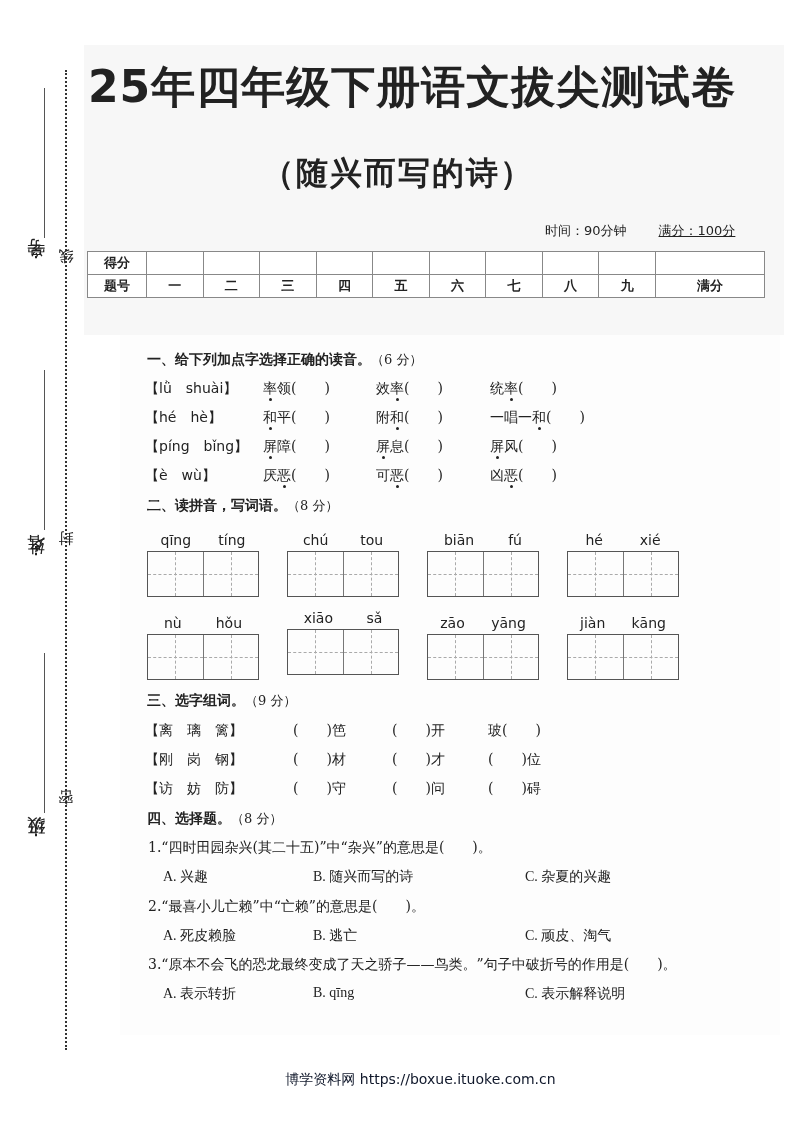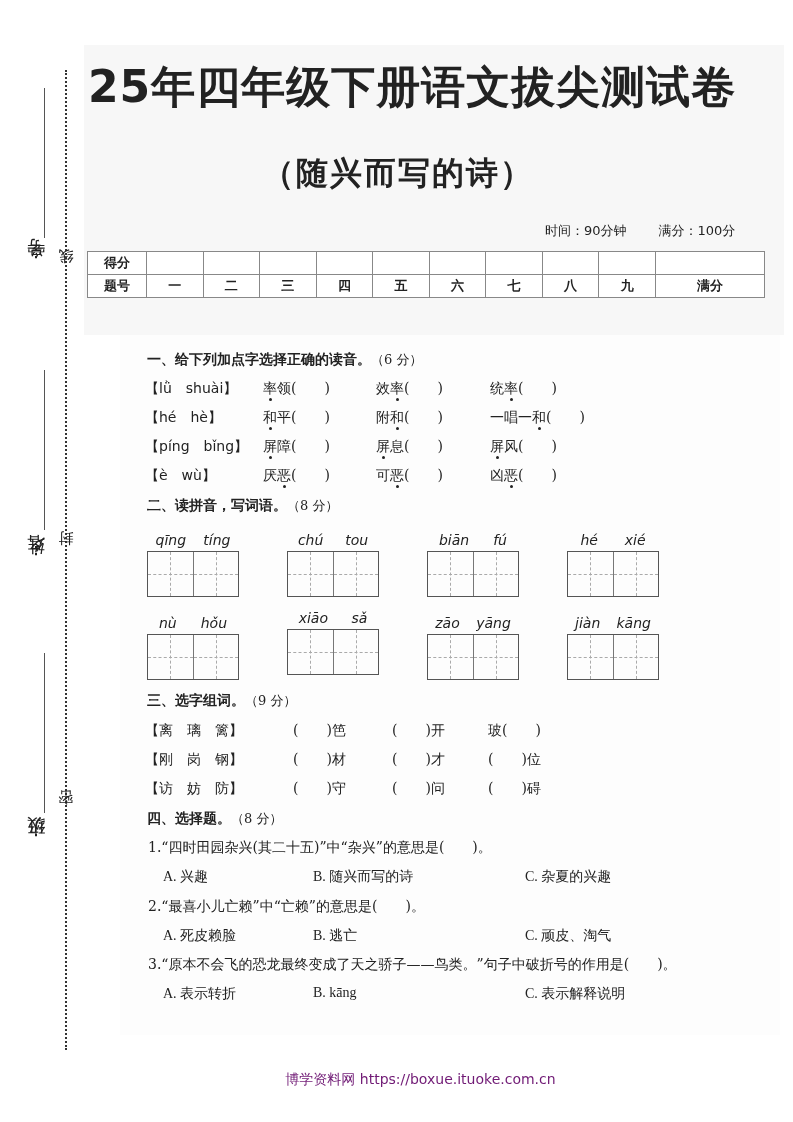--- a/index.html
+++ b/index.html
@@ -15,48 +15,48 @@
   .bind-label { position: absolute; writing-mode: vertical-rl; transform: rotate(180deg);
                 font-size: 18px; color: #222; letter-spacing: 2px; }
   .bind-word { position: absolute; writing-mode: vertical-rl; transform: rotate(180deg);
                font-size: 15px; color: #222; background: #fff; }
 
   .title { position: absolute; left: 88px; top: 58px; font-size: 44px; font-weight: bold;
            letter-spacing: 1px; color: #222; white-space: nowrap; }
   .subtitle { position: absolute; left: 262px; top: 152px; font-size: 32px; font-weight: bold;
               color: #222; letter-spacing: 2px; white-space: nowrap; }
   .meta { position: absolute; left: 545px; top: 222px; font-size: 13px; color: #222; white-space: nowrap; }
-  .meta span + span { margin-left: 32px; }
+  .meta span + span { margin-left: 32px; text-decoration: underline; }
 
   table.score { position: absolute; left: 87px; top: 251px; border-collapse: collapse;
                 width: 678px; font-size: 13px; }
   table.score td { border: 1px solid #888; height: 22px; text-align: center; font-weight: bold; padding: 0; background:#fff; }
   table.score td:first-child { width: 58px; }
 
   .sec { position: absolute; left: 123px; font-size: 14px; font-weight: bold; white-space: nowrap; margin-left: 24px; }
   .sec .pts { font-weight: normal; font-family: "DejaVu Serif", serif; font-size: 13px; }
   .row { position: absolute; font-size: 14px; white-space: nowrap; font-family: "DejaVu Serif", serif; }
   .pybr { position: absolute; left: 145px; font-family: "DejaVu Sans", sans-serif; font-size: 14px; }
   .dot { position: relative; }
   .dot::after { content: ""; position: absolute; left: 50%; bottom: -5px; width: 3px; height: 3px;
                 margin-left: -1.5px; background: #222; border-radius: 50%; }
 
-  .grid-group { position: absolute; width: 92px; font-style: italic; }
+  .grid-group { position: absolute; width: 112px; }
   .grid-py { display: flex; justify-content: space-around; font-size: 14px; height: 18px; line-height: 18px; }
   .grid-box { display: flex; border: 1.5px solid #555; height: 44px; margin-top: 2px; }
   .cell { flex: 1; position: relative; }
   .cell + .cell { border-left: 1px solid #777; }
   .cell::before { content: ""; position: absolute; left: 50%; top: 0; bottom: 0; border-left: 1px dashed #aaa; }
   .cell::after { content: ""; position: absolute; top: 50%; left: 0; right: 0; border-top: 1px dashed #aaa; }
 
   .q { position: absolute; left: 148px; font-size: 14px; font-family: "DejaVu Serif", serif; white-space: nowrap; }
   .opt { position: absolute; font-size: 14px; font-family: Liberation Serif, serif; white-space: nowrap; }
 
   .footer { position: absolute; left: 0; right: 0; top: 1071px; text-align: center;
-            font-size: 14px; color: #701a75; padding-left: 48px; }
+            font-size: 14px; color: #0f172a; padding-left: 48px; }
 </style>
 </head>
 <body>
 
 <div class="page-bg"></div>
 <div class="page-bg2"></div>
 
 <div class="binding-dots"></div>
 <div class="bind-line" style="top:88px;height:150px"></div>
 <div class="bind-label" style="left:24px;top:248px">学号：</div>
@@ -246,16 +246,16 @@
 <div class="opt" style="left:313px;top:868px">B. 随兴而写的诗</div>
 <div class="opt" style="left:525px;top:868px">C. 杂夏的兴趣</div>
 
 <div class="q" style="top:898px">2.“最喜小儿亡赖”中“亡赖”的意思是(　　)。</div>
 <div class="opt" style="left:163px;top:927px">A. 死皮赖脸</div>
 <div class="opt" style="left:313px;top:927px">B. 逃亡</div>
 <div class="opt" style="left:525px;top:927px">C. 顽皮、淘气</div>
 
 <div class="q" style="top:956px">3.“原本不会飞的恐龙最终变成了天之骄子——鸟类。”句子中破折号的作用是(　　)。</div>
 <div class="opt" style="left:163px;top:985px">A. 表示转折</div>
-<div class="opt" style="left:313px;top:985px">B. kāng</div>
+<div class="opt" style="left:313px;top:985px">B. qīng</div>
 <div class="opt" style="left:525px;top:985px">C. 表示解释说明</div>
 
 <div class="footer">博学资料网 https://boxue.ituoke.com.cn</div>
 
 </body></html>

